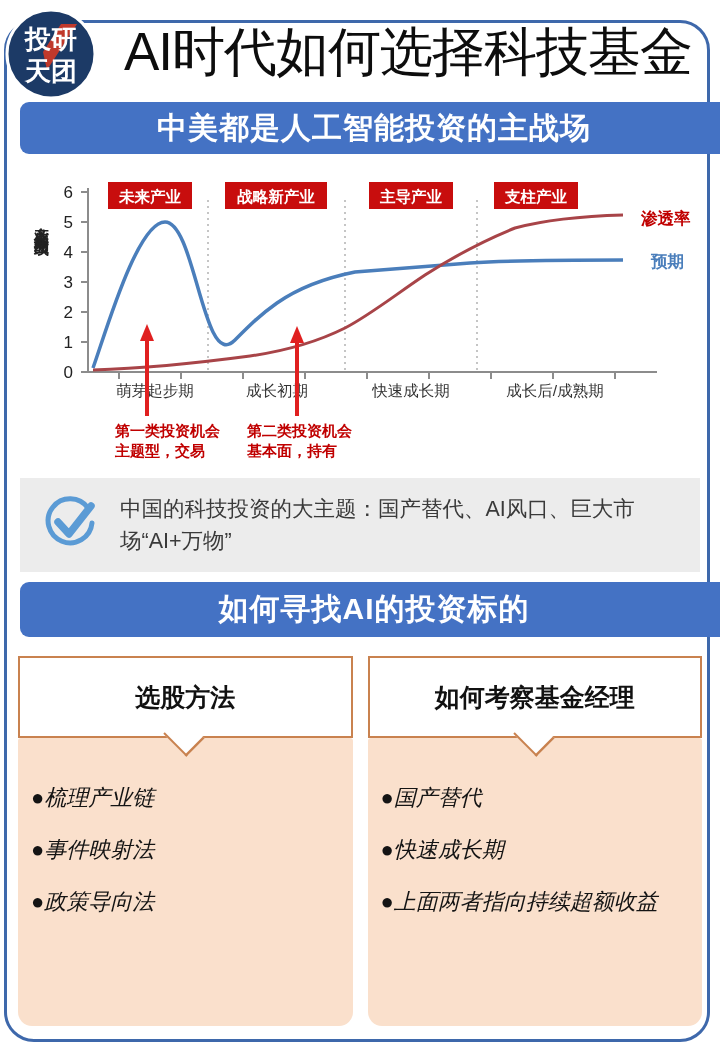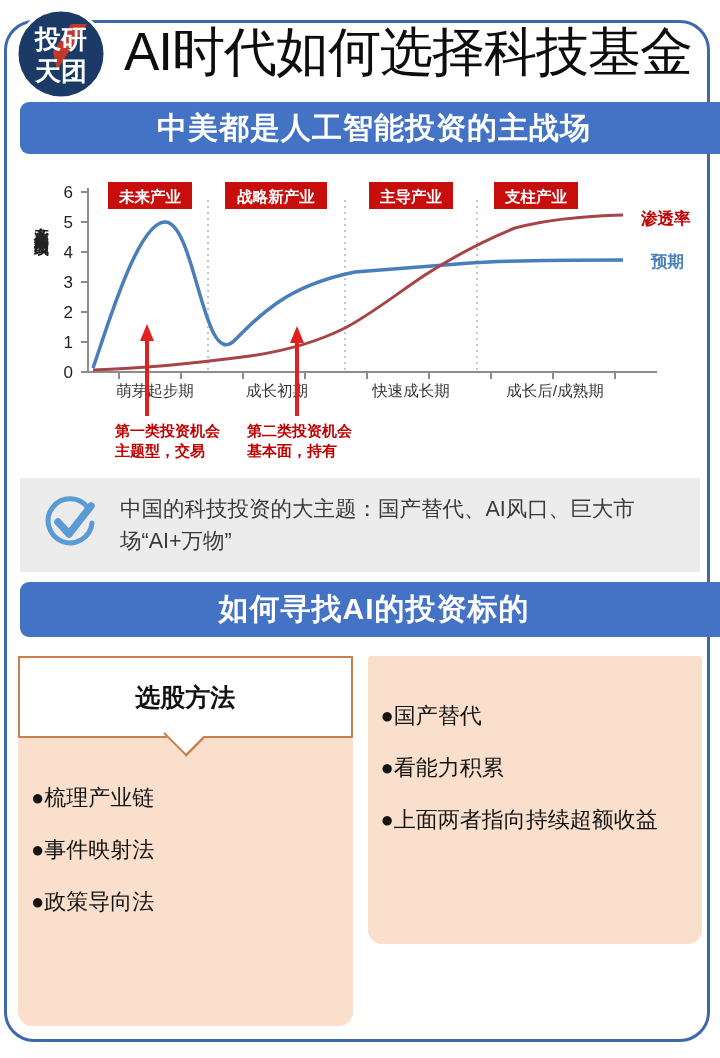--- a/index.html
+++ b/index.html
@@ -1,21 +1,21 @@
 <!DOCTYPE html>
 <html><head>
 <meta charset="utf-8">
 <style>
   html,body{margin:0;padding:0;background:#fff;}
   .page{position:relative;width:720px;height:1058px;background:#fff;overflow:hidden;
         font-family:"Liberation Sans","DejaVu Sans",sans-serif;}
   .frame{position:absolute;left:4px;top:20px;width:706px;height:1022px;
          border:3px solid #3e68ab;border-radius:30px;box-sizing:border-box;pointer-events:none;}
   
-  .logo{position:absolute;left:15px;top:8px;width:92px;height:92px;}
+  .logo{position:absolute;left:5px;top:8px;width:92px;height:92px;}
   .title{position:absolute;left:108px;top:16px;width:600px;height:74px;
          display:flex;align-items:center;justify-content:center;
          font-size:53px;font-weight:normal;color:#0d0d0d;letter-spacing:-1px;white-space:nowrap;}
   
   .banner{position:absolute;left:20px;width:708px;background:#4472c4;border-radius:9px;
           display:flex;align-items:center;justify-content:center;color:#fff;
           font-size:30px;font-weight:bold;letter-spacing:1px;}
   .banner1{top:102px;height:52px;}
   .banner2{top:582px;height:55px;}
   
@@ -30,21 +30,21 @@
   .col{flex:1;display:flex;flex-direction:column;}
   .col-header{position:relative;height:82px;background:#fff;border:2px solid #c9824f;
               box-sizing:border-box;display:flex;align-items:center;justify-content:center;
               font-size:25px;font-weight:bold;color:#111;z-index:2;}
   .col-header::after{content:"";position:absolute;left:calc(50% - 14px);bottom:-13px;
               width:24px;height:24px;background:#fff;border-right:2px solid #c9824f;
               border-bottom:2px solid #c9824f;transform:rotate(45deg) scale(1.25,1);z-index:3;}
   .col-body{margin-top:0;height:288px;background:#fae0cc;border-radius:3px 3px 14px 14px;
             box-sizing:border-box;padding:44px 13px 10px 13px;font-size:22px;
             line-height:1.42;color:#141414;z-index:1;}
-  .col-body p{margin:0 0 21px 0;}
+  .col-body p{margin:0 0 21px 0;font-style:italic;}
 </style>
 </head>
 <body>
 
 <div class="page">
   <div class="frame"></div>
 
   <div class="logo">
     <svg width="92" height="92" viewBox="0 0 92 92">
       <circle cx="46" cy="46" r="44" fill="#1c3a66" stroke="#ffffff" stroke-width="3"></circle>
@@ -160,20 +160,21 @@
   <div class="cols">
     <div class="col">
       <div class="col-header">选股方法</div>
       <div class="col-body">
           <p>●梳理产业链</p>
           <p>●事件映射法</p>
           <p>●政策导向法</p>
         </div>
     </div>
     <div class="col">
+      <div class="col-header">如何考察基金经理</div>
       <div class="col-body">
           <p>●国产替代</p>
-          <p>●看能力积累</p>
+          <p>●快速成长期</p>
           <p>●上面两者指向持续超额收益</p>
         </div>
     </div>
   </div>
 </div>
 
 </body></html>

